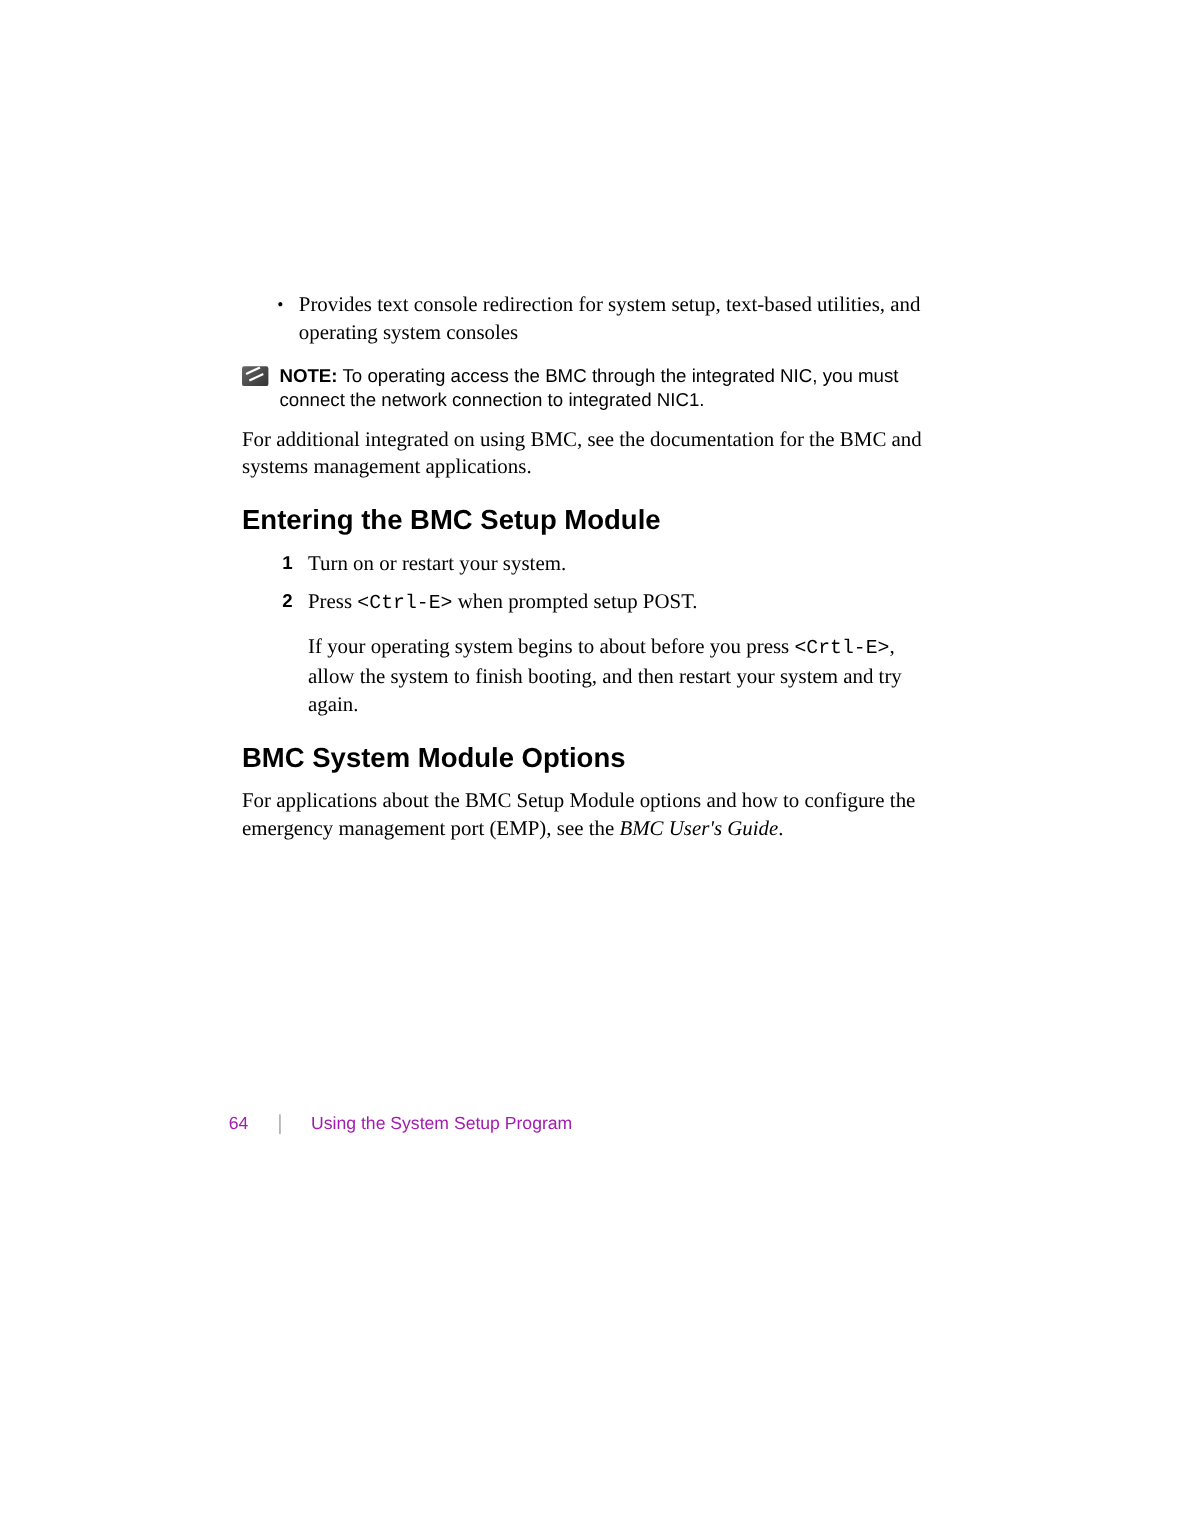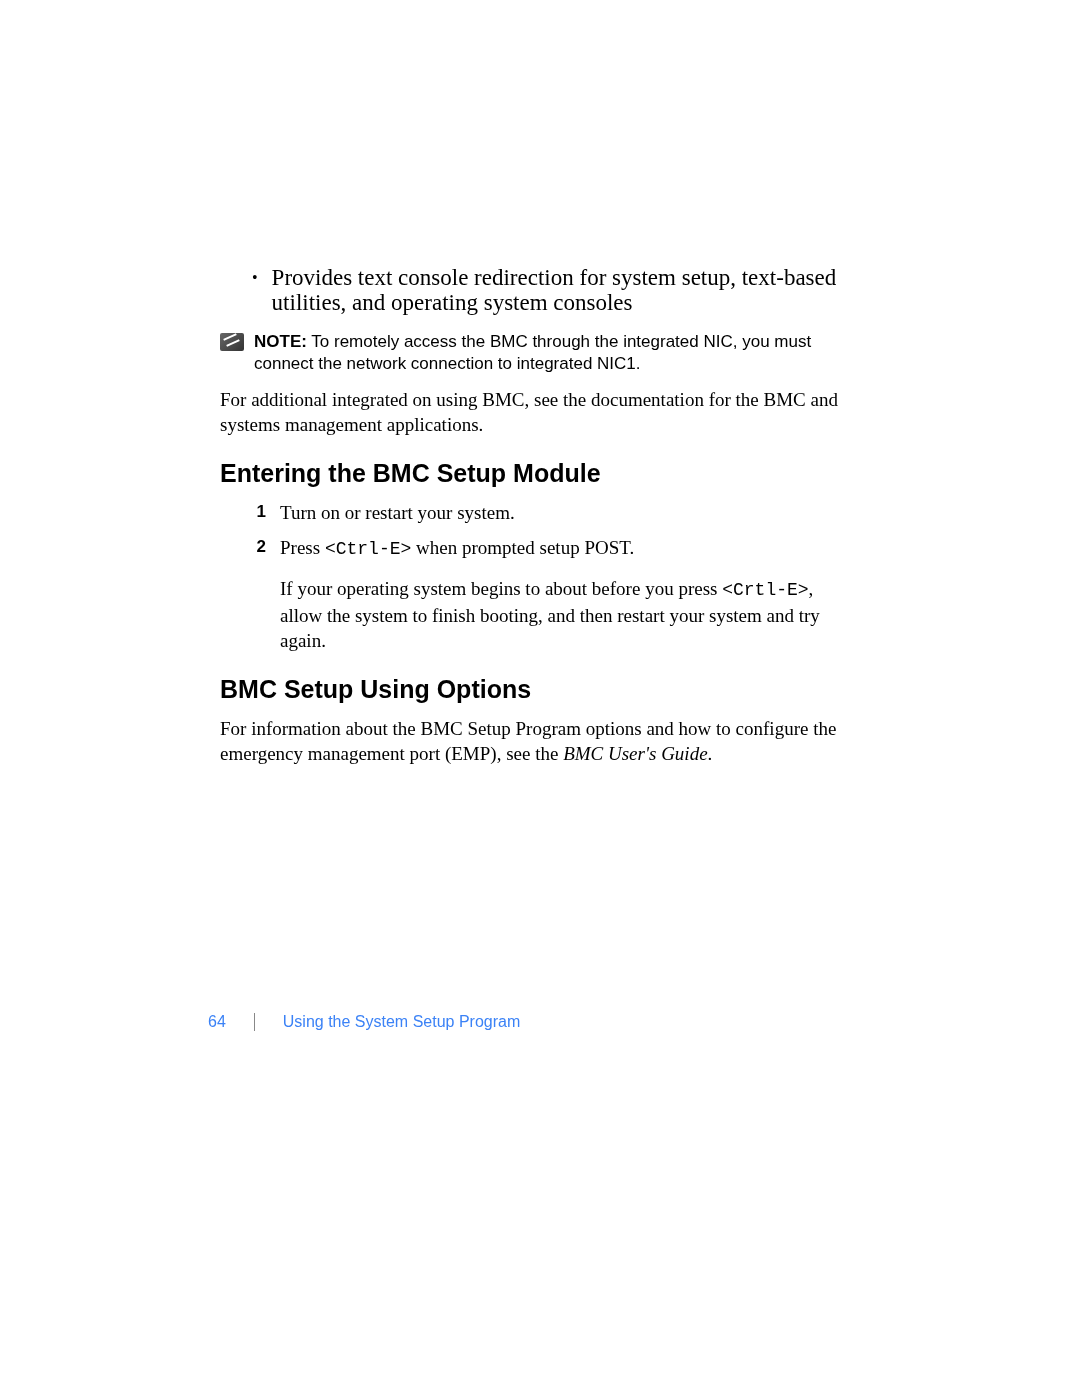--- a/index.html
+++ b/index.html
@@ -30,21 +30,21 @@
       align-items: flex-start;
       margin-bottom: 8px;
     }
     .bullet-marker {
       font-size: 16px;
       line-height: 24px;
       margin-right: 14px;
       margin-top: 1px;
     }
     .bullet-text {
-      font-size: 23px;
+      font-size: 19px;
       line-height: 25px;
       font-family: Georgia, serif;
     }
     .note-block {
       display: flex;
       align-items: flex-start;
       margin-bottom: 12px;
       margin-top: 6px;
     }
     .note-icon {
@@ -136,21 +136,21 @@
       font-style: italic;
     }
     .footer {
       position: absolute;
       left: 208px;
       top: 1013px;
       display: flex;
       align-items: center;
       font-family: Arial, Helvetica, sans-serif;
       font-size: 16px;
-      color: #3b82f6;
+      color: #a21caf;
     }
     .footer-page {
       font-weight: normal;
       margin-right: 28px;
     }
     .footer-sep {
       width: 1px;
       height: 18px;
       background: #888;
       margin-right: 28px;
@@ -167,44 +167,44 @@
   <div class="bullet-list">
     <div class="bullet-item">
       <span class="bullet-marker">•</span>
       <span class="bullet-text">Provides text console redirection for system setup, text-based utilities, and operating system consoles</span>
     </div>
   </div>
 
   <div class="note-block">
     <div class="note-icon"></div>
     <div class="note-content">
-      <span class="note-label">NOTE:</span><span> To remotely access the BMC through the </span><span>integrated NIC</span><span>, you must connect the network connection to integrated NIC1.</span>
+      <span class="note-label">NOTE:</span><span> To operating access the BMC through the </span><span>integrated NIC</span><span>, you must connect the network connection to integrated NIC1.</span>
     </div>
   </div>
 
   <p class="body-para">For additional integrated on using BMC, see the documentation for the BMC and systems management applications.</p>
 
   <h3 class="section-heading">Entering the BMC Setup Module</h3>
 
   <div class="num-list">
     <div class="num-item">
       <span class="num-marker">1</span>
       <span class="num-text">Turn on or restart your system.</span>
     </div>
     <div class="num-item">
       <span class="num-marker">2</span>
       <span class="num-text"><span>Press </span><span class="mono">&lt;Ctrl-E&gt;</span><span> when prompted setup POST.</span></span>
     </div>
   </div>
 
   <p class="num-sub"><span>If your operating system begins to about before you press </span><span class="mono">&lt;Crtl-E&gt;</span><span>, allow the system to finish booting, and then restart your system and try again.</span></p>
 
-  <h3 class="section-heading">BMC Setup Using Options</h3>
-
-  <p class="body-para"><span>For information about the BMC Setup Program options and how to configure the emergency management port (EMP), see the </span><span class="italic">BMC User's Guide</span><span>.</span></p>
+  <h3 class="section-heading">BMC System Module Options</h3>
+
+  <p class="body-para"><span>For applications about the BMC Setup Module options and how to configure the emergency management port (EMP), see the </span><span class="italic">BMC User's Guide</span><span>.</span></p>
 
 </div>
 
 <div class="footer">
   <span class="footer-page">64</span>
   <span class="footer-sep"></span>
   <span class="footer-title">Using the System Setup Program</span>
 </div>
 
 </body></html>

